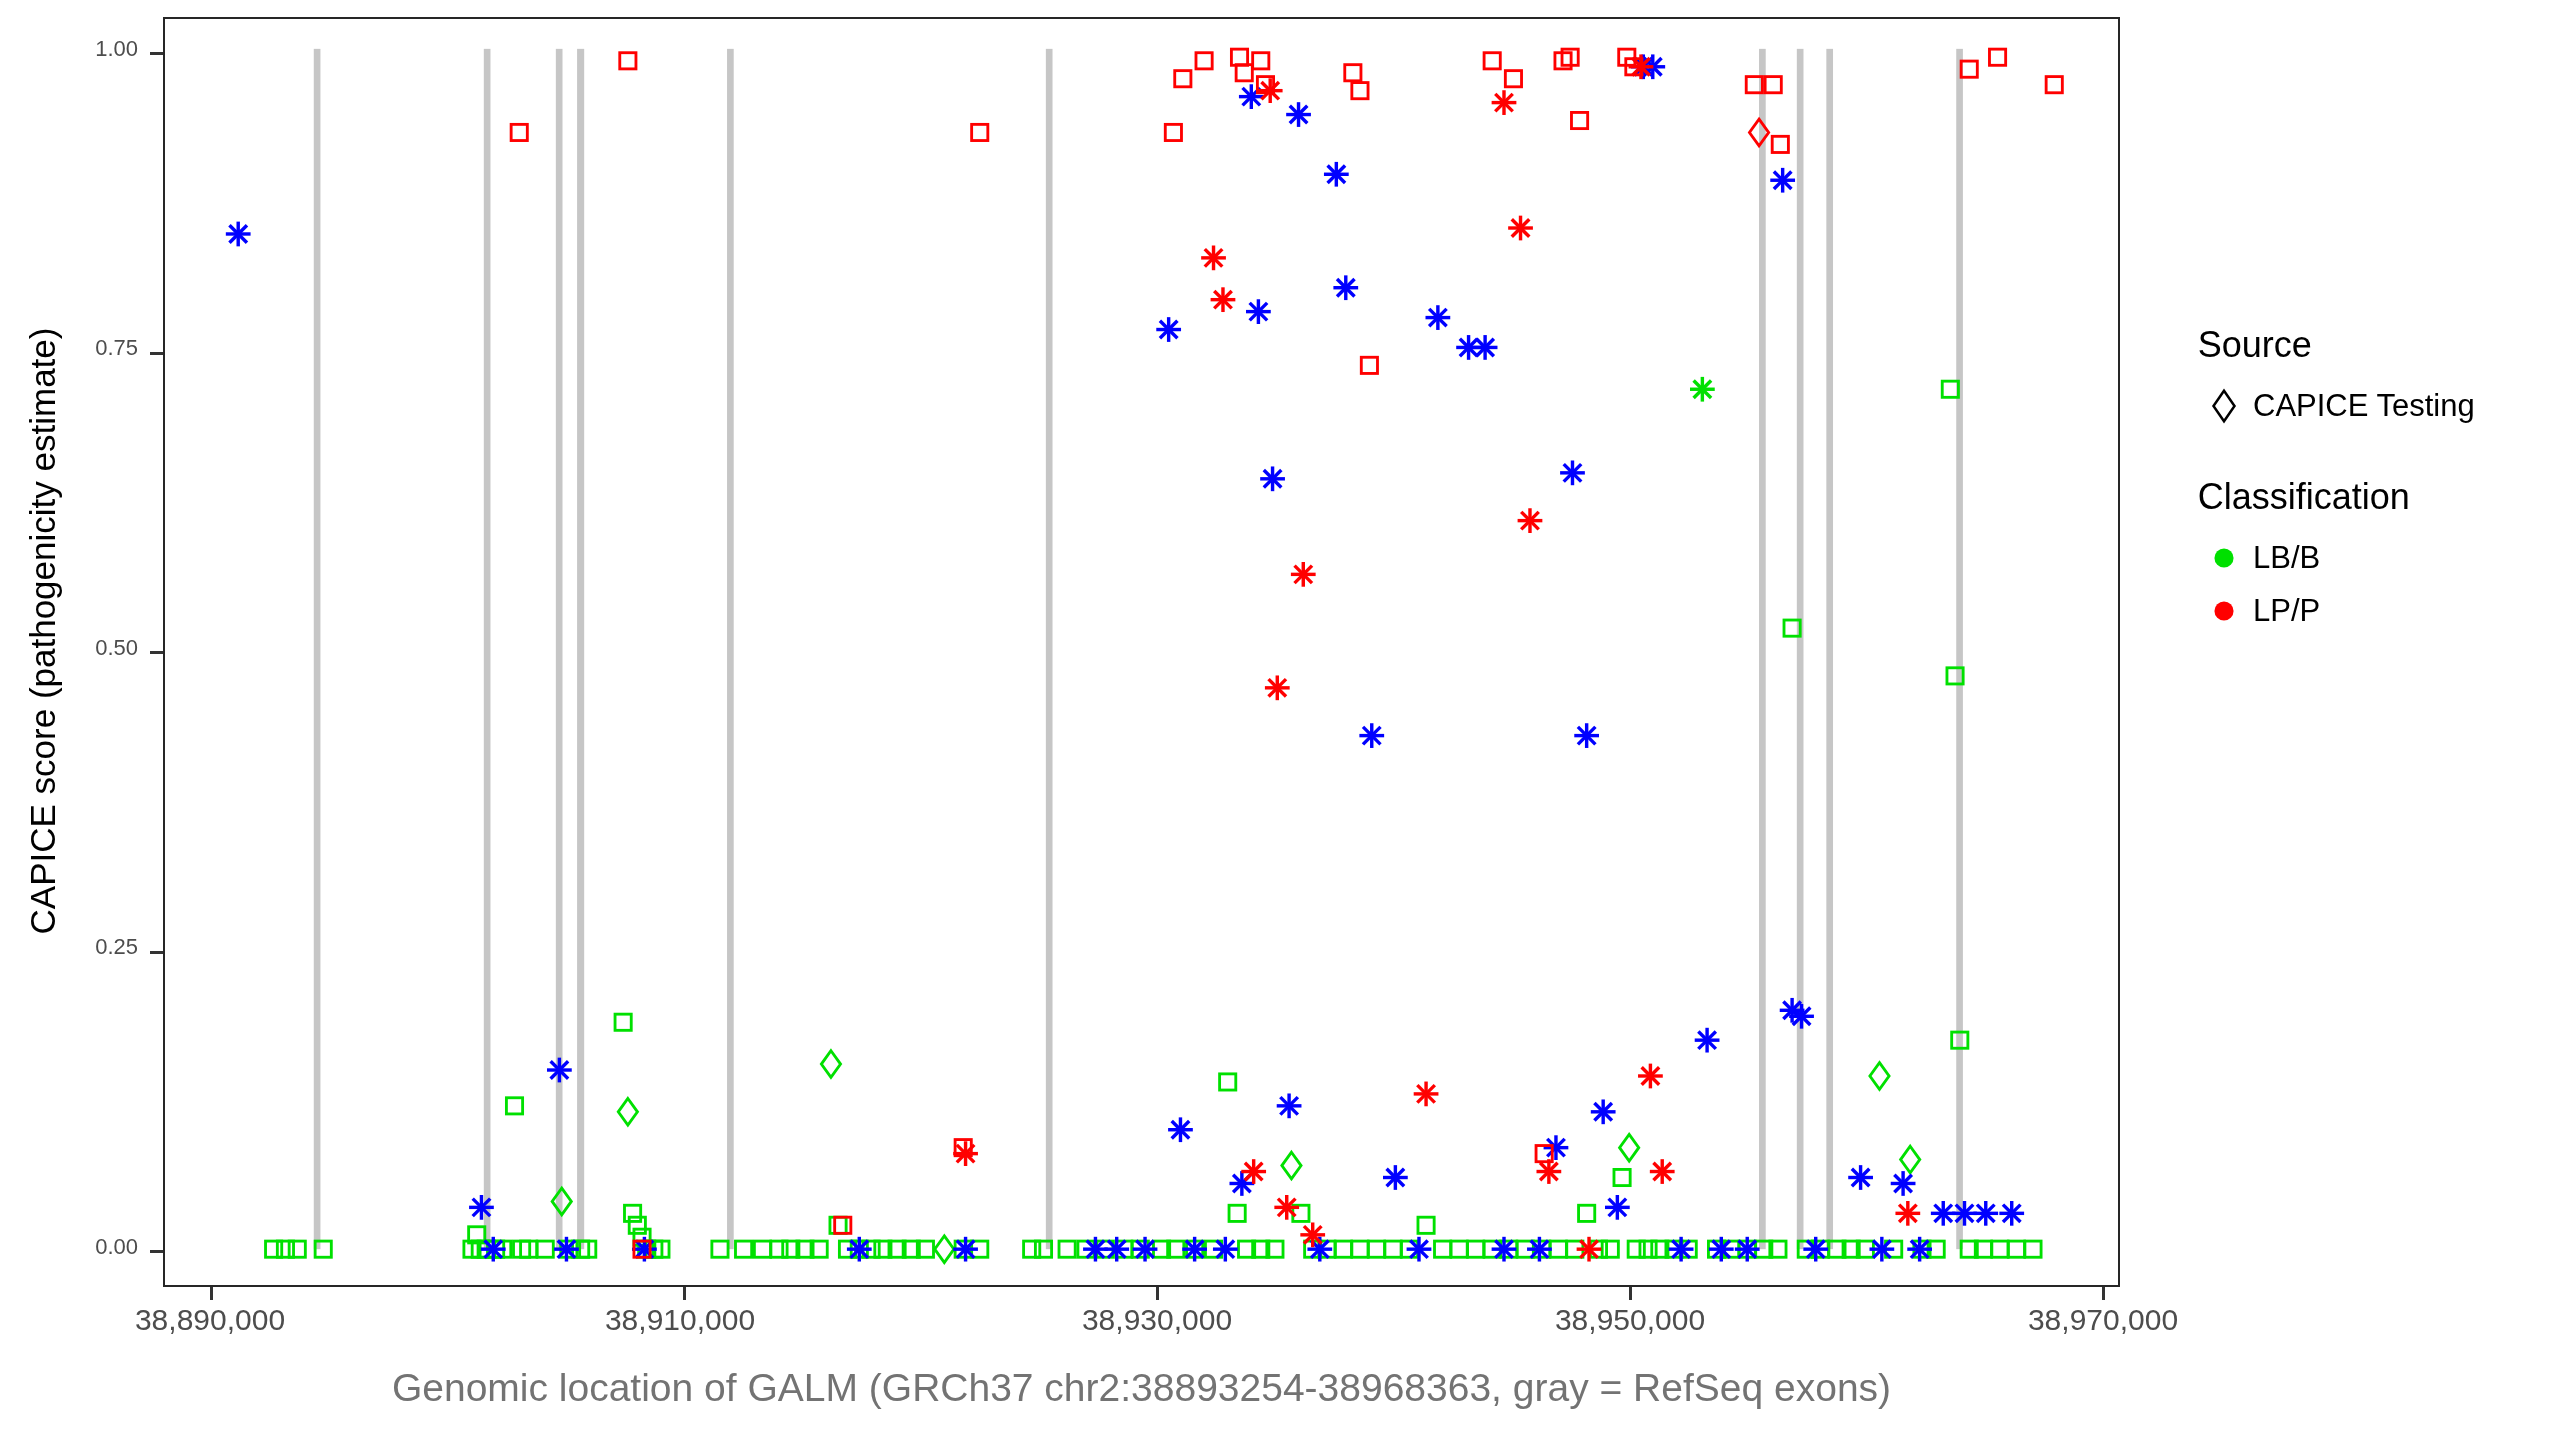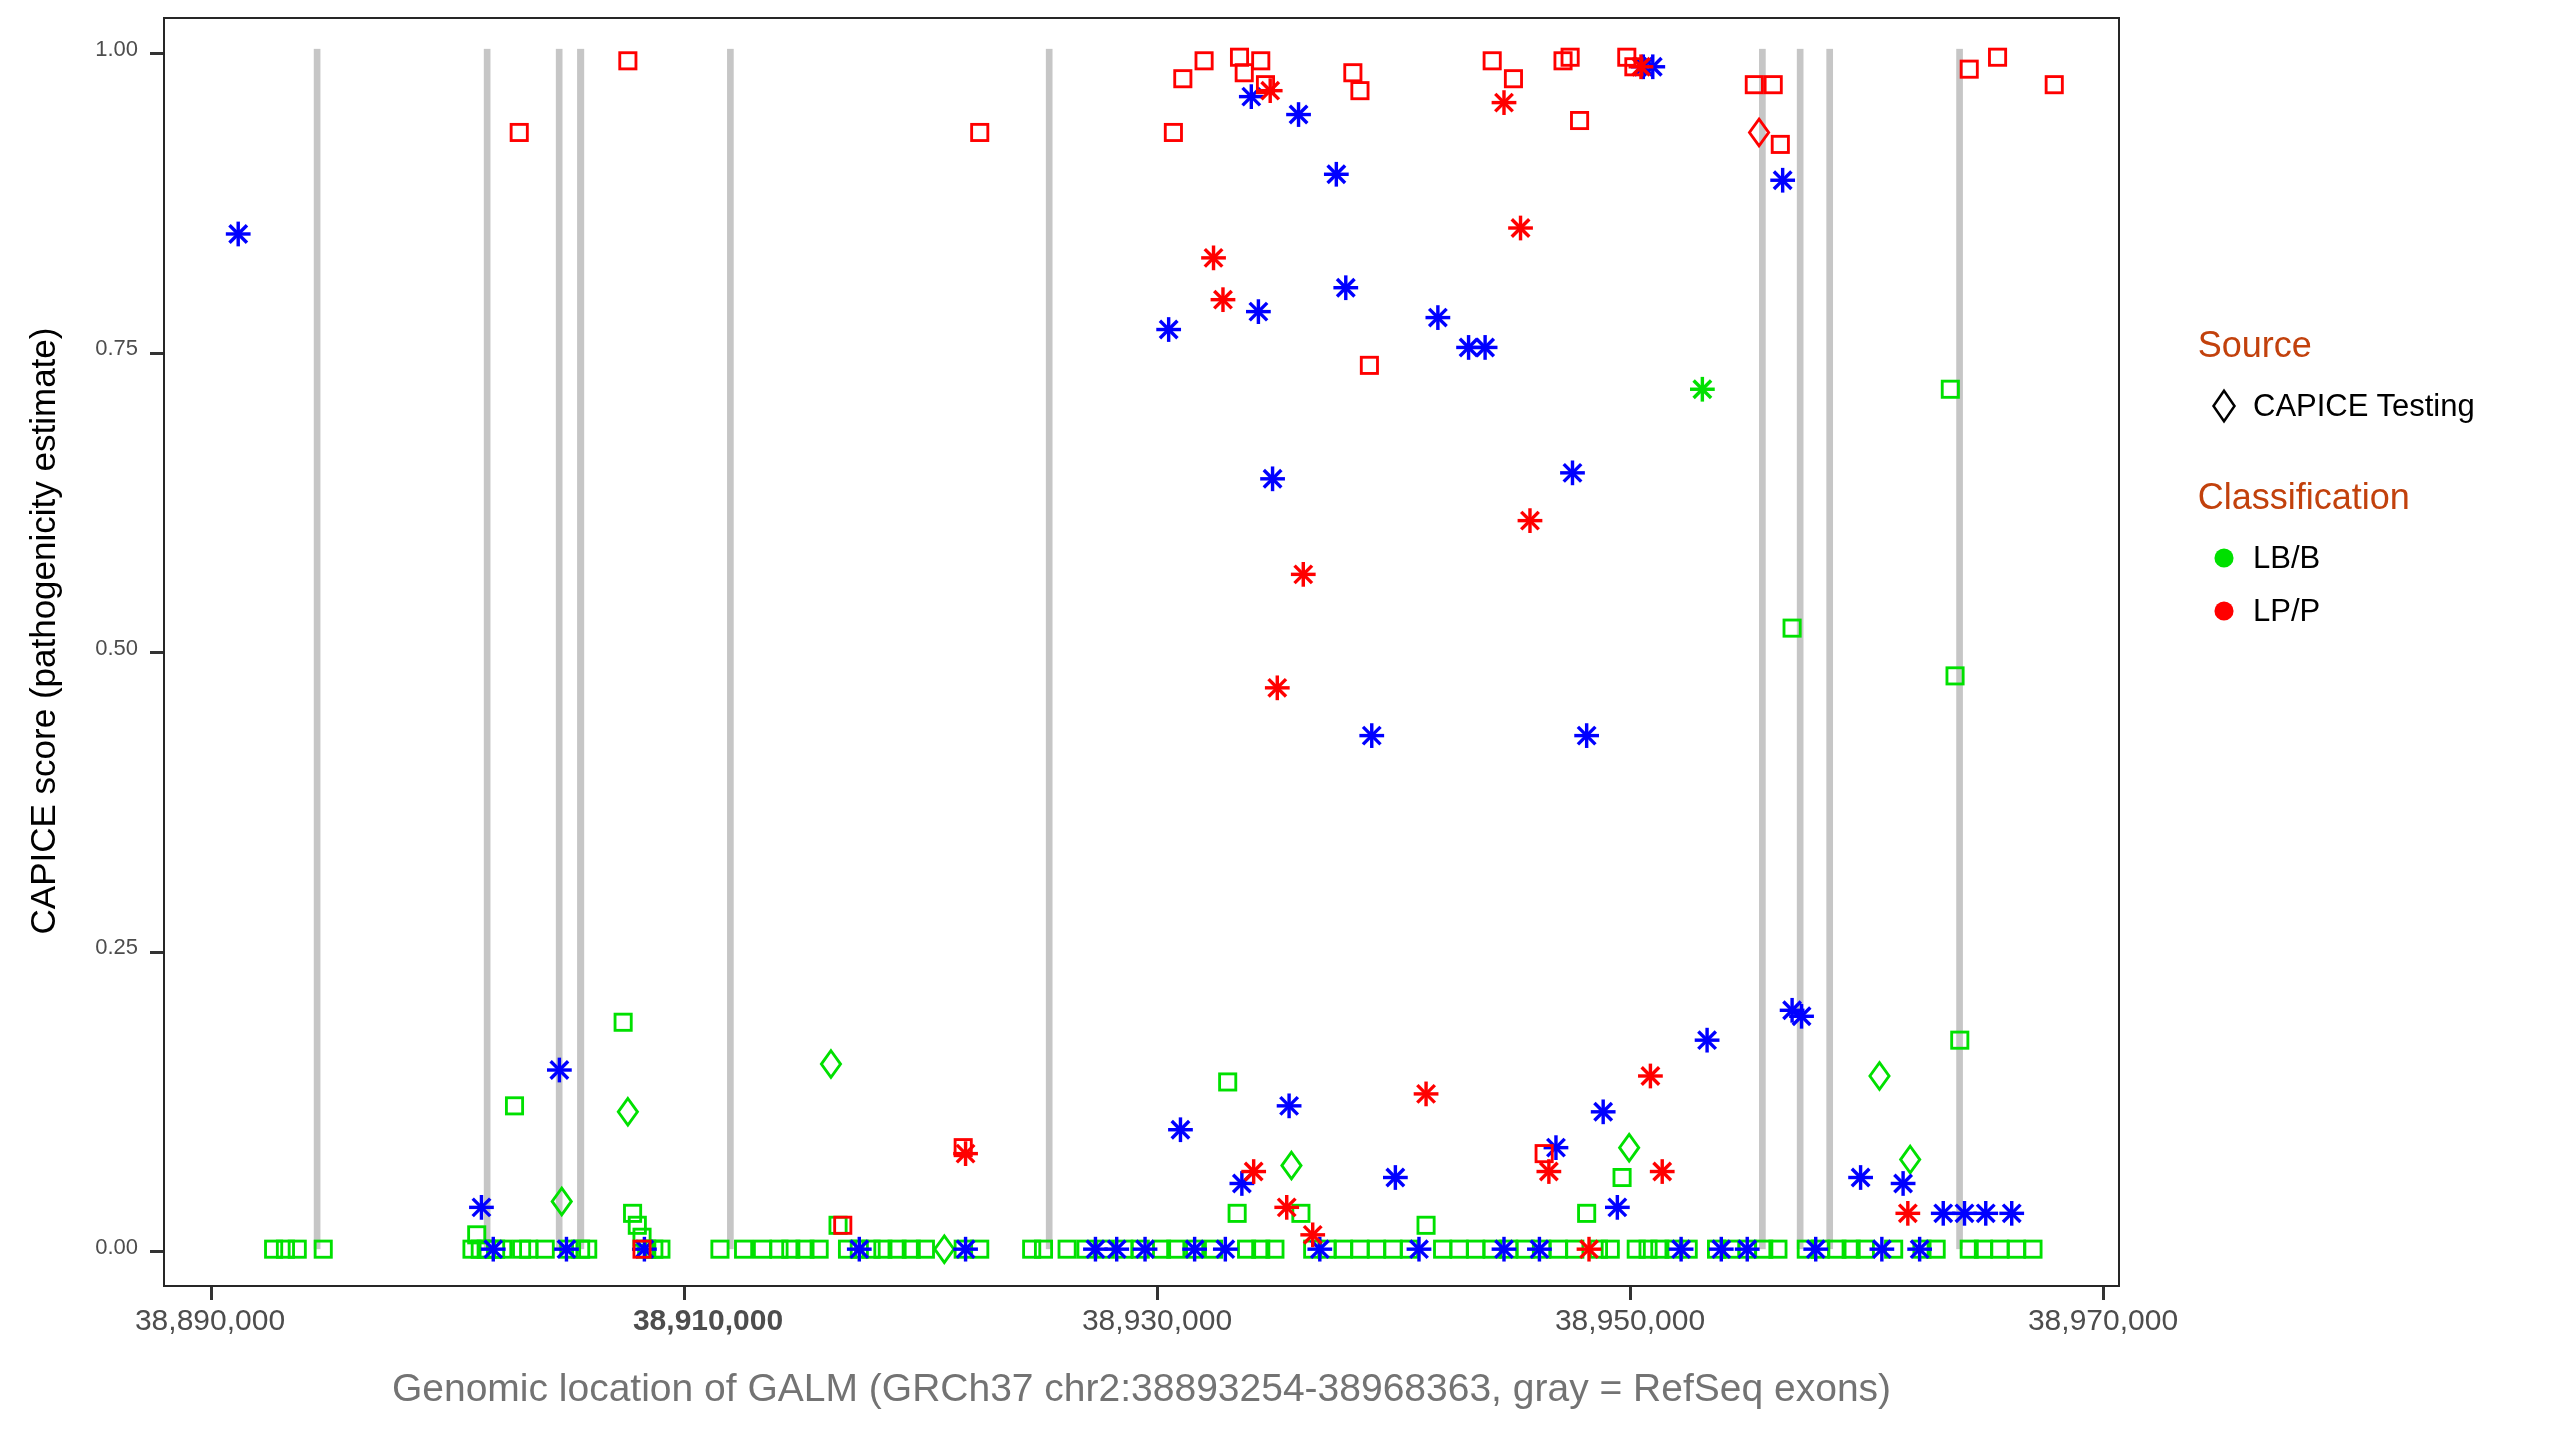--- a/index.html
+++ b/index.html
@@ -32,21 +32,21 @@
     transform:translateX(-50%);
   }
   .xtick-mark{position:absolute;top:1287px;background:#333333;width:2.9px;height:13.4px;}
   #xtitle{
     position:absolute;left:163px;top:1366px;width:1957px;
     text-align:center;font-size:39px;color:#737373;white-space:nowrap;
   }
 
   
   #legend{position:absolute;left:2194px;top:324px;width:363px;}
-  .legend-title{font-size:36px;color:#c2410c;margin:0 0 13.4px 3.8px;white-space:nowrap;}
+  .legend-title{font-size:36px;color:#000000;margin:0 0 13.4px 3.8px;white-space:nowrap;}
   .legend-block{margin-bottom:44px;}
   .legend-row{display:flex;align-items:center;height:53px;}
   .legend-key{width:59px;min-width:59px;display:flex;align-items:center;justify-content:center;}
   .legend-label{font-size:31px;color:#000;white-space:nowrap;}
 </style>
 </head>
 <body>
 
 <div id="root">
 
@@ -970,21 +970,21 @@
       <div class="ytick-label" style="right: 2438px; top: 337px;">0.75</div>
       <div class="ytick-mark" style="left: 150px; top: 352px;"></div>
       <div class="ytick-label" style="right: 2438px; top: 38px;">1.00</div>
       <div class="ytick-mark" style="left: 150px; top: 52px;"></div>
     </div>
   <div id="ytitle">CAPICE score (pathogenicity estimate)</div>
 
   <div id="x-axis">
       <div class="xtick-label" style="left: 210px;">38,890,000</div>
       <div class="xtick-mark" style="left: 210px;"></div>
-      <div class="xtick-label" style="left: 708px; font-weight: bold;">38,910,000</div>
+      <div class="xtick-label" style="left: 680px;">38,910,000</div>
       <div class="xtick-mark" style="left: 683px;"></div>
       <div class="xtick-label" style="left: 1157px;">38,930,000</div>
       <div class="xtick-mark" style="left: 1156px;"></div>
       <div class="xtick-label" style="left: 1630px;">38,950,000</div>
       <div class="xtick-mark" style="left: 1629px;"></div>
       <div class="xtick-label" style="left: 2103px;">38,970,000</div>
       <div class="xtick-mark" style="left: 2102px;"></div>
     </div>
   <div id="xtitle">Genomic location of GALM (GRCh37 chr2:38893254-38968363, gray = RefSeq exons)</div>
 

